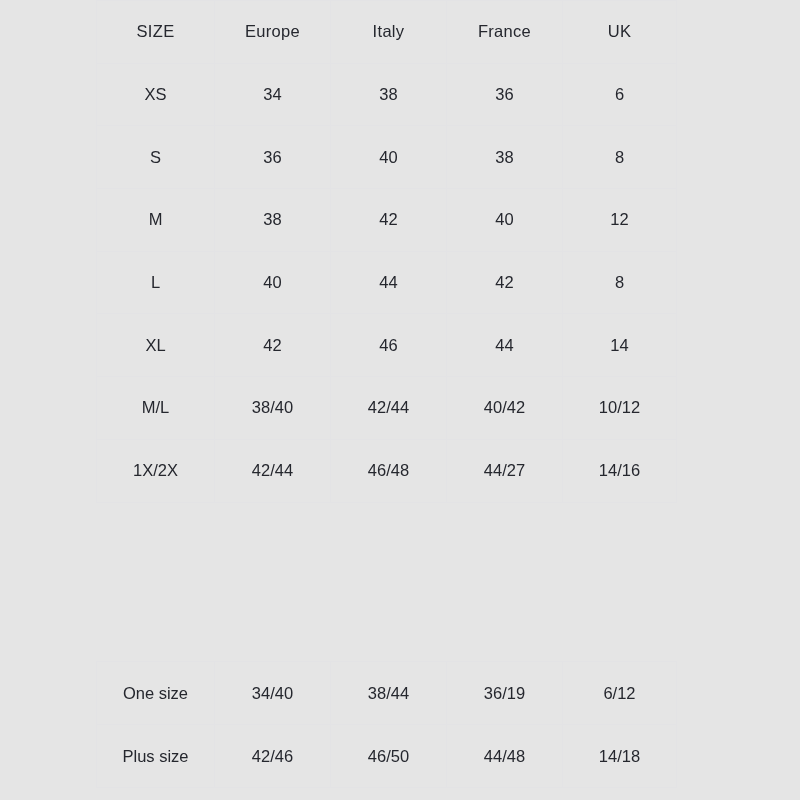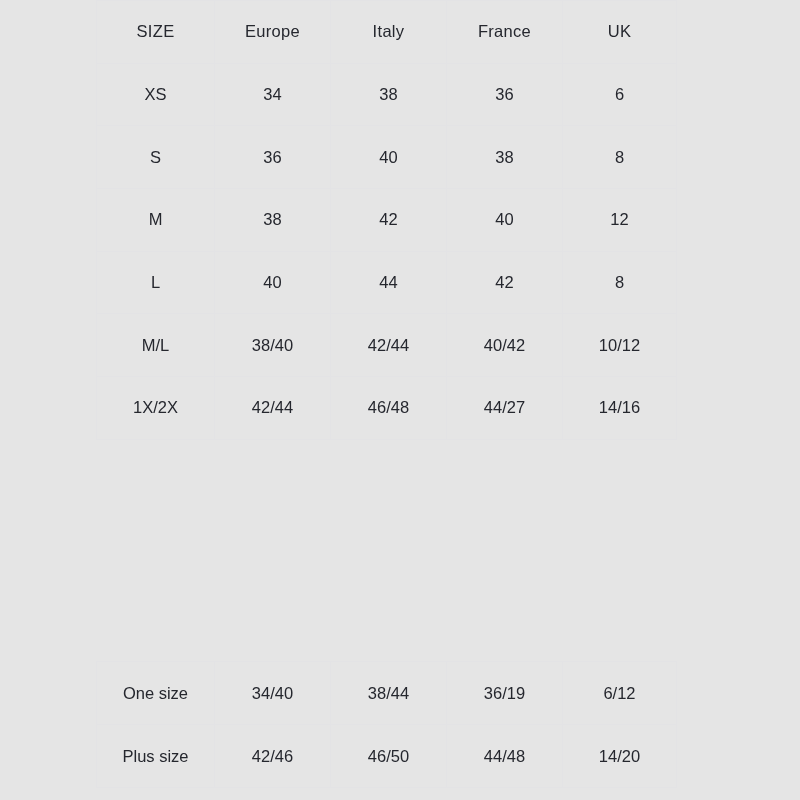--- a/index.html
+++ b/index.html
@@ -114,20 +114,27 @@
           <td class="cell">12</td>
         </tr>
         <tr>
           <td class="rowlabel">L</td>
           <td class="cell">40</td>
           <td class="cell">44</td>
           <td class="cell">42</td>
           <td class="cell">8</td>
         </tr>
         <tr>
+          <td class="rowlabel">XL</td>
+          <td class="cell">42</td>
+          <td class="cell">46</td>
+          <td class="cell">44</td>
+          <td class="cell">14</td>
+        </tr>
+        <tr>
           <td class="rowlabel">M/L</td>
           <td class="cell">38/40</td>
           <td class="cell">42/44</td>
           <td class="cell">40/42</td>
           <td class="cell">10/12</td>
         </tr>
         <tr>
           <td class="rowlabel">1X/2X</td>
           <td class="cell">42/44</td>
           <td class="cell">46/48</td>
@@ -153,19 +160,19 @@
           <td class="cell">34/40</td>
           <td class="cell">38/44</td>
           <td class="cell">36/19</td>
           <td class="cell">6/12</td>
         </tr>
         <tr>
           <td class="rowlabel">Plus size</td>
           <td class="cell">42/46</td>
           <td class="cell">46/50</td>
           <td class="cell">44/48</td>
-          <td class="cell">14/20</td>
+          <td class="cell">14/18</td>
         </tr>
       </tbody>
     </table>
   </div>
 
 </div>
 
 </body></html>

